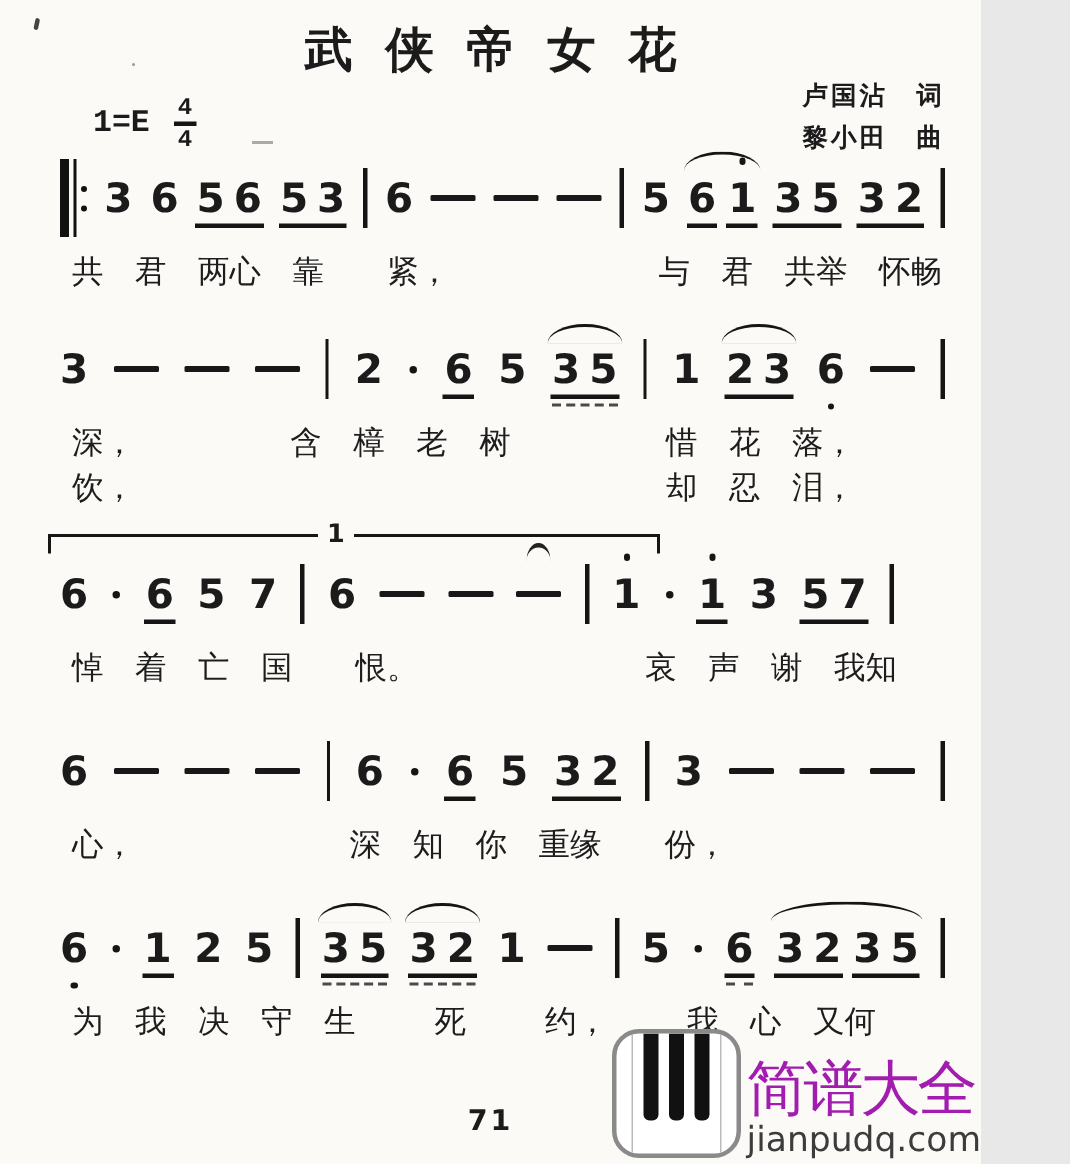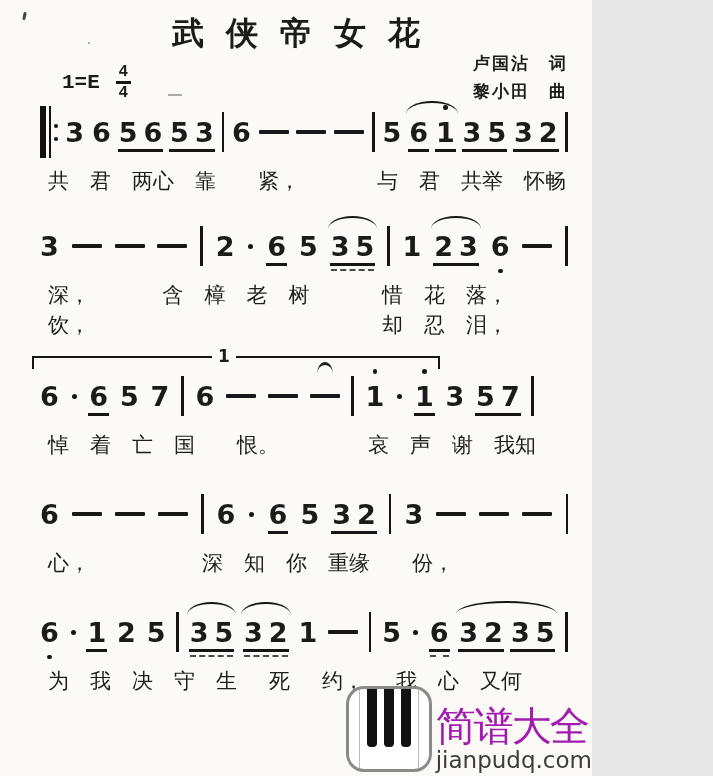--- a/index.html
+++ b/index.html
@@ -1,16 +1,16 @@
 <!DOCTYPE html>
 <html><head>
 <meta charset="utf-8">
 <style>
   html,body{margin:0;padding:0;background:#e8e8e8;}
-  .page{position:relative;width:592px;height:776px;background:#fbfaf7;overflow:hidden;
+  .page{position:relative;width:654px;height:776px;background:#fbfaf7;overflow:hidden;
         font-family:"Liberation Serif","DejaVu Serif",serif;color:#1b1b1b;}
 
   
   .title{position:absolute;top:12px;left:0;width:100%;text-align:center;
          font-size:32px;font-weight:bold;letter-spacing:22px;padding-left:22px;box-sizing:border-box;}
   .keytime{position:absolute;left:62px;top:64px;display:flex;align-items:center;gap:16px;
            font-family:Liberation Mono, monospace;font-weight:bold;font-size:21px;}
   .frac{display:inline-flex;flex-direction:column;align-items:center;line-height:1;font-size:16px;font-weight:bold;}
   .frac .fl{width:15px;height:2.5px;background:#151515;margin:1px 0;}
   .credits{position:absolute;right:24px;top:50px;text-align:right;font-size:17px;font-weight:600;
@@ -418,20 +418,21 @@
           <i class="spread"></i>
           <span class="lseg">死</span>
           <i class="spread"></i>
           <span class="lseg">约，</span>
           <i class="spread"></i>
           <span class="lseg">我　心　又何</span>
         </div>
       </div>
     </div>
 
+  <div class="pageno">71</div>
 
   <div class="wm">
     <span class="wm-icon">
       <i class="wkey"></i>
         <i class="bkey"></i>
       <i class="bkey"></i>
         <i class="bkey"></i>
       <i class="wkey"></i>
     </span>
     <span class="wm-txt">

